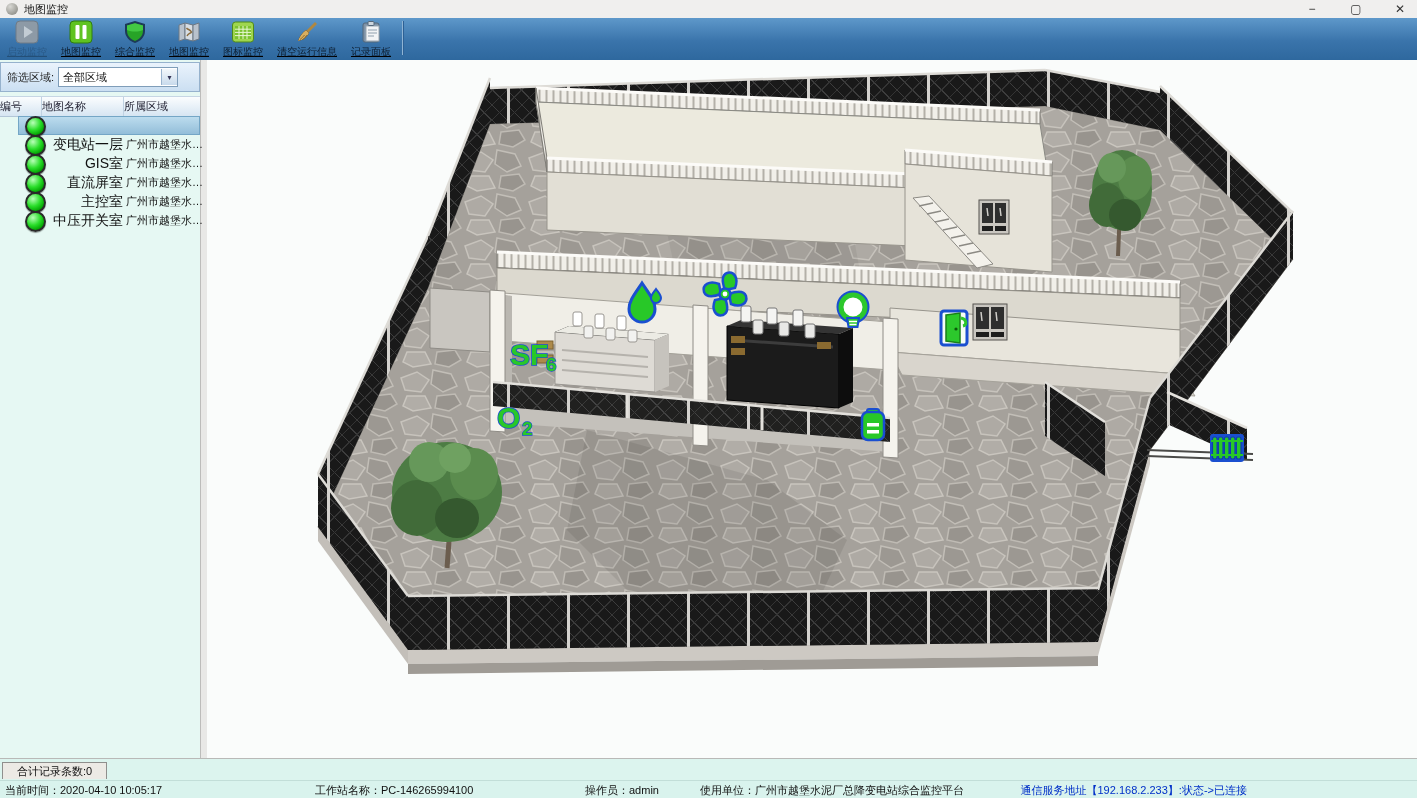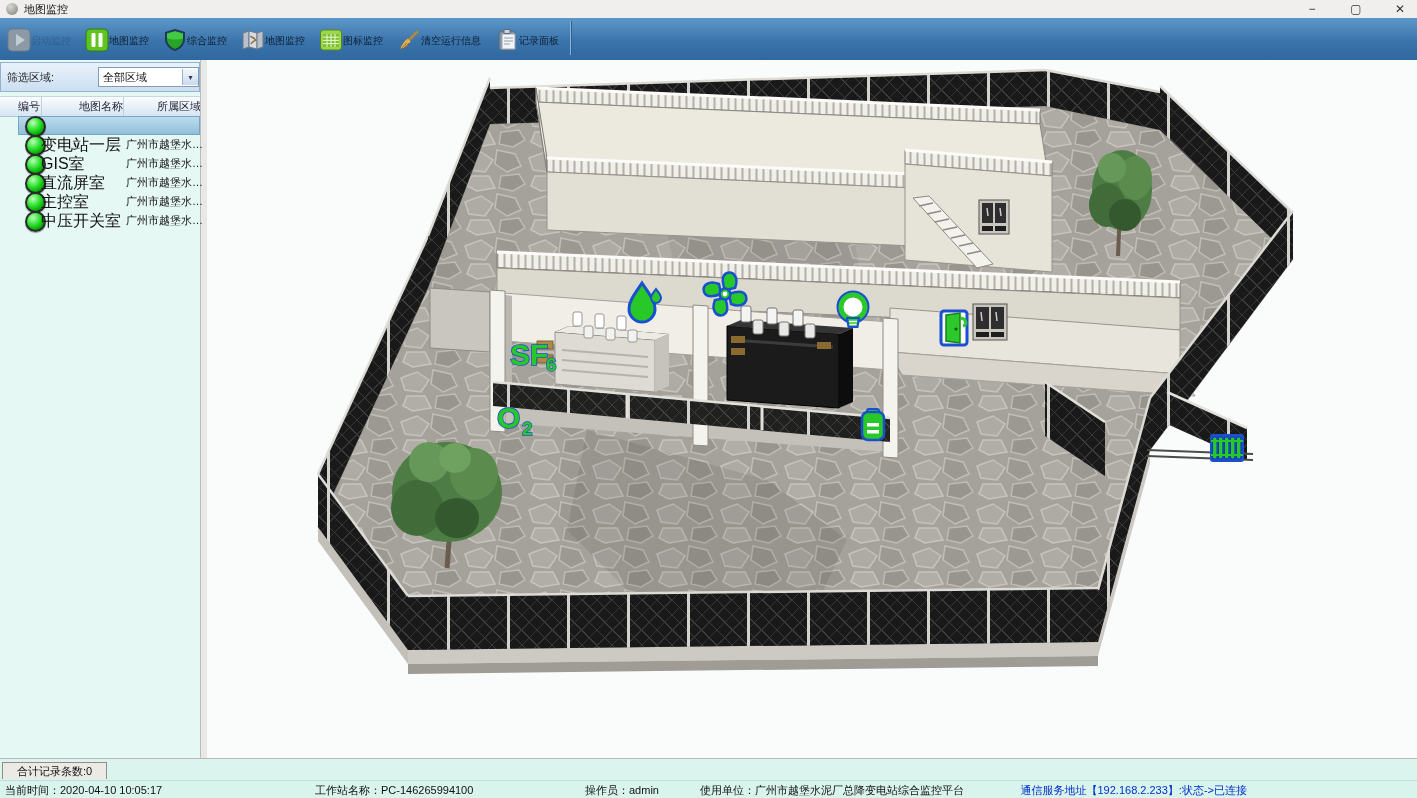--- a/index.html
+++ b/index.html
@@ -9,56 +9,56 @@
   .titlebar{position:absolute;left:0;top:0;width:1417px;height:18px;background:#f0efee;
             display:flex;align-items:center;font-size:11px;color:#111;}
   .appicon{width:12px;height:12px;border-radius:50%;margin:0 6px 0 6px;
            background:radial-gradient(circle at 35% 30%,#d8d8d4,#9a9a94 70%,#7c7c76);}
   .winbtns{position:absolute;right:6px;top:0;height:18px;display:flex;gap:22px;align-items:center;}
   .winbtn{width:22px;text-align:center;font-size:12px;color:#333;cursor:default;}
   
   .toolbar{position:absolute;left:0;top:18px;width:1417px;height:42px;
            background:linear-gradient(#5e98ca,#3a74ab 55%,#2e689e);
            border-bottom:1px solid #24537f;display:flex;align-items:flex-start;}
-  .tbtn{height:40px;margin-top:1px;padding:1px 7px 0 7px;display:flex;flex-direction:row;
-        align-items:center;justify-content:flex-start;cursor:pointer;}
+  .tbtn{height:40px;margin-top:1px;padding:1px 7px 0 7px;display:flex;flex-direction:column;
+        align-items:center;justify-content:flex-start;cursor:pointer;text-decoration:underline;}
   .tbtn .ticon{width:24px;height:24px;display:block;}
   .tbtn .tlabel{font-size:10px;color:#0d1f33;margin-top:1px;white-space:nowrap;}
   .tbtn.disabled .tlabel{opacity:.25;}
   .tsep{width:1px;height:34px;background:#8fb4d4;margin:3px 4px 0 4px;box-shadow:1px 0 0 #2d6094;}
   
   .sidebar{position:absolute;left:0;top:60px;width:200px;height:698px;background:#e6f8f3;}
   .filterbar{position:absolute;left:0;top:2px;width:198px;height:28px;
              background:linear-gradient(#eaf3fc,#cbdff2);border:1px solid #96b2cd;
-             display:flex;align-items:center;gap:40px;}
+             display:flex;align-items:center;}
   .filterlabel{font-size:11px;color:#222;margin-left:6px;white-space:nowrap;}
   .dropdown{margin-left:4px;width:118px;height:18px;background:#fff;border:1px solid #7f9db9;
             display:flex;align-items:center;position:relative;}
   .ddvalue{font-size:11px;color:#111;margin-left:4px;flex:1;white-space:nowrap;overflow:hidden;}
   .ddbtn{width:15px;height:16px;background:linear-gradient(#f4f8fb,#c8daec);
          border-left:1px solid #9ab4cf;font-size:8px;color:#335;display:flex;
          align-items:center;justify-content:center;}
   .maptable{position:absolute;left:0;top:36px;width:200px;bottom:0;}
   .thead{position:absolute;left:0;top:0;width:200px;height:19px;
          background:linear-gradient(#fbfdfe,#d6e5f2);border-top:1px solid #c6d6e4;
          border-bottom:1px solid #b3c6d8;}
   .th{position:absolute;top:0;height:19px;line-height:19px;font-size:11px;color:#223;
-      text-align:right;}
+      text-align:left;}
   .th1{left:0;width:40px;}
   .th2{left:41px;width:81px;border-left:1px solid #c0d2e2;}
   .th3{left:123px;width:77px;border-left:1px solid #c0d2e2;}
   .tbody{position:absolute;left:0;top:20px;width:200px;}
   .trow{position:relative;width:200px;height:19px;}
   .trow.selected::after{content:"";position:absolute;left:18px;top:0;right:0;height:19px;
         background:linear-gradient(#bcdcee,#93bed9);border:1px solid #74a6c6;box-sizing:border-box;}
   .led{position:absolute;left:25px;top:0;width:17px;height:17px;border-radius:50%;z-index:2;
        background:radial-gradient(circle at 35% 28%,#b8ffb8,#2ade2a 45%,#00a000 78%,#006400);
        border:2px solid #2a2a2a;box-shadow:0 1px 1px rgba(0,0,0,.4);}
   .tname{position:absolute;left:41px;width:82px;top:0;height:19px;line-height:19px;
-         font-size:16px;color:#111;text-align:left;white-space:nowrap;z-index:3;}
+         font-size:14px;color:#111;text-align:right;white-space:nowrap;z-index:3;}
   .tregion{position:absolute;left:126px;width:74px;top:0;height:19px;line-height:19px;
          font-size:11px;color:#111;white-space:nowrap;z-index:3;}
   
   .splitter{position:absolute;left:200px;top:60px;width:7px;height:698px;background:#e8e8e6;
             border-left:1px solid #bcbcba;border-right:1px solid #9a9a98;}
   
   .maparea{position:absolute;left:207px;top:60px;width:1210px;height:698px;background:#fafcfb;}
   
   .recordstrip{position:absolute;left:0;top:758px;width:1417px;height:22px;background:#dcf4ee;
                border-top:1px solid #b9b9b7;}

